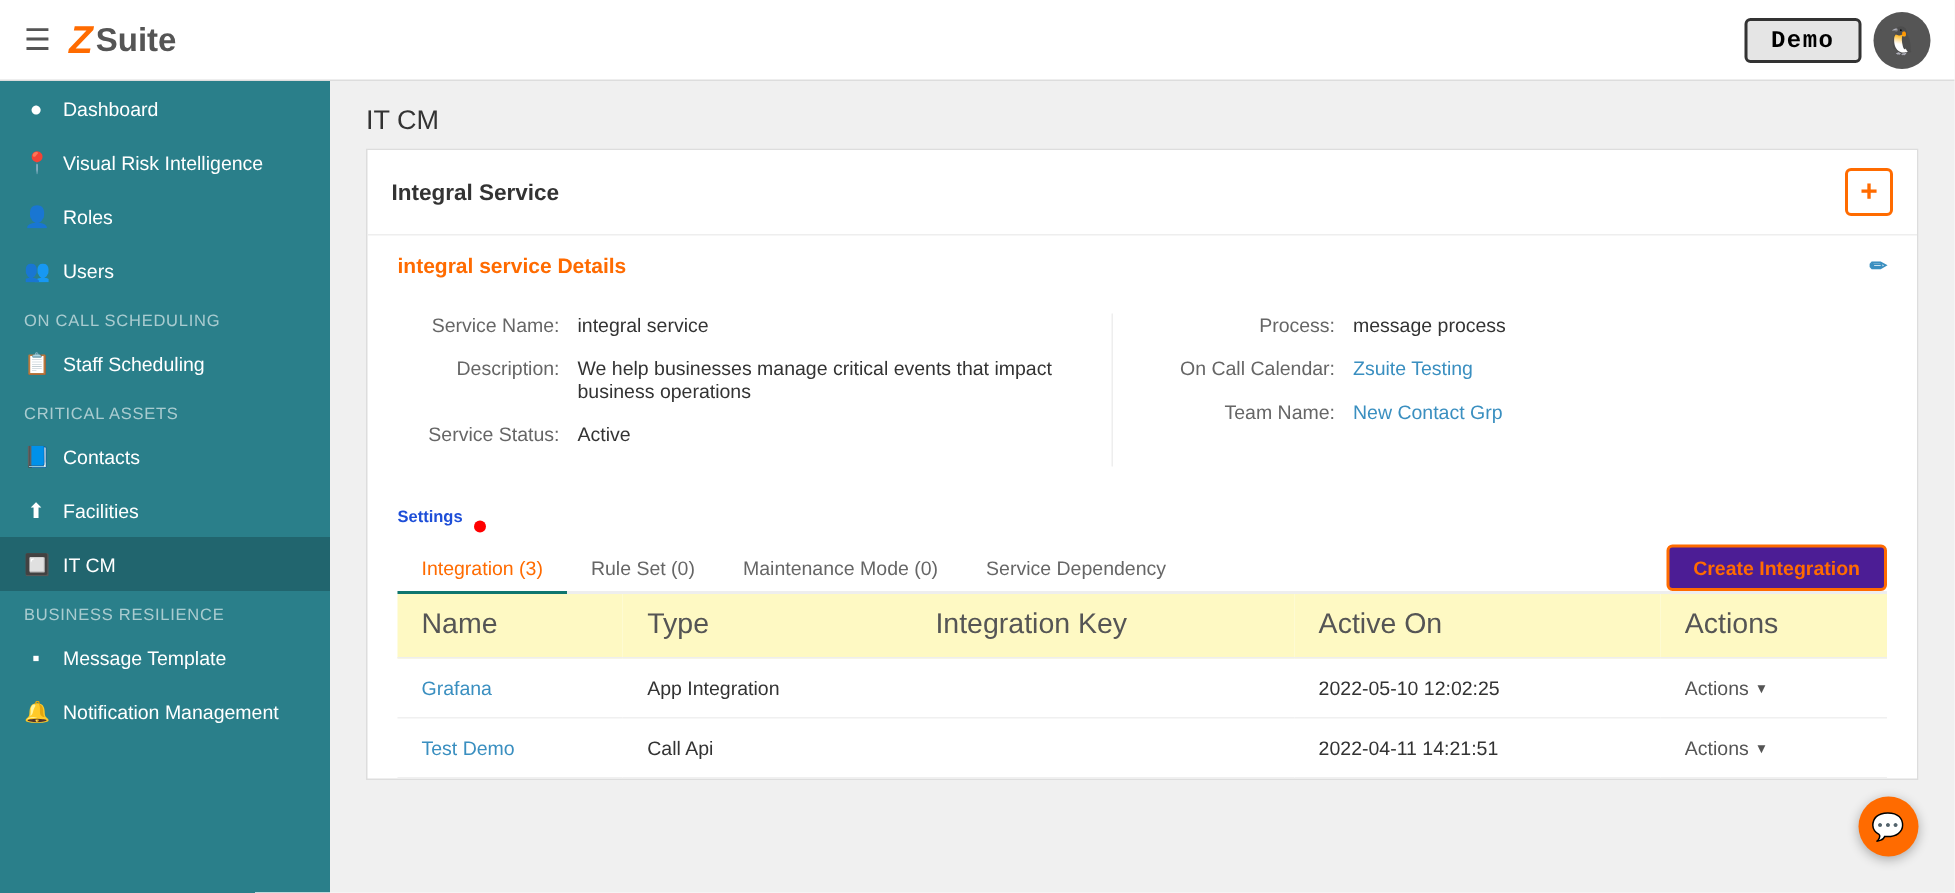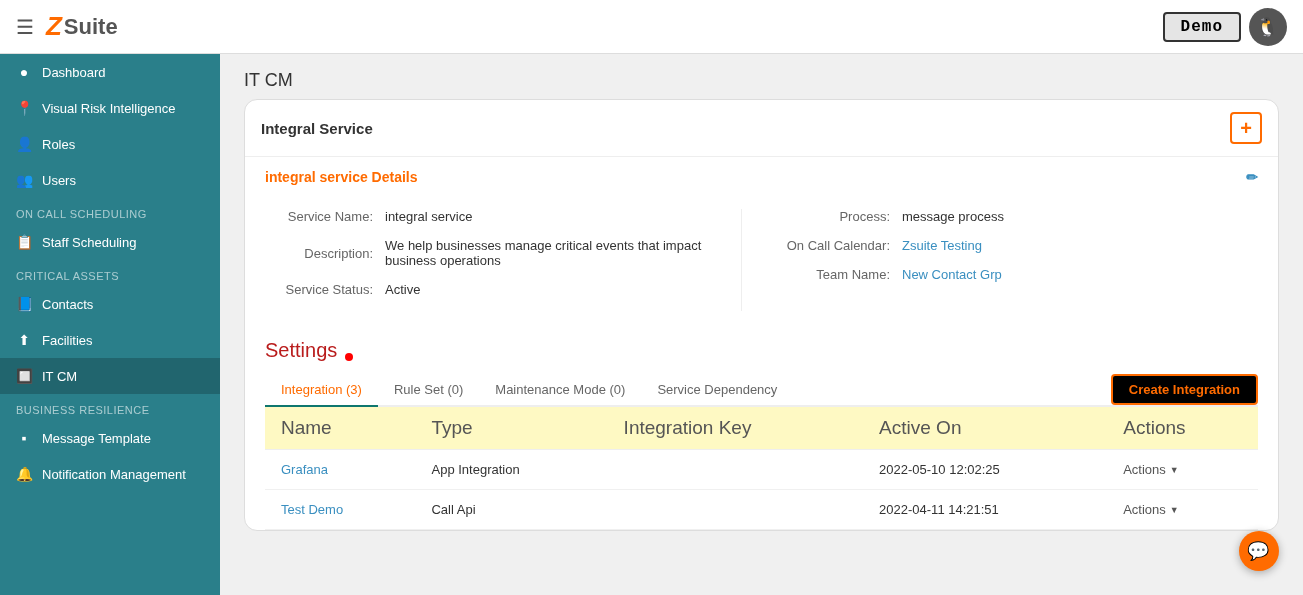--- a/index.html
+++ b/index.html
@@ -75,21 +75,21 @@
     .page-header {
       background: #f0f0f0;
       padding: 16px 24px 8px;
     }
     .page-title { font-size: 18px; color: #333; font-weight: normal; }
 
     
     .card {
       background: #fff;
       margin: 0 24px 16px;
-      border-radius: 13px;
+      border-radius: 0;
       border: 1px solid #ddd;
     }
     .card-header {
       padding: 12px 16px;
       display: flex; align-items: center; justify-content: space-between;
       border-bottom: 1px solid #eee;
     }
     .card-header-title { font-size: 15px; font-weight: bold; color: #333; }
     .card-add-btn {
       width: 32px; height: 32px;
@@ -109,43 +109,43 @@
       color: #ff6b00;
       font-size: 14px;
       font-weight: bold;
       margin-bottom: 24px;
       display: flex; align-items: center; justify-content: space-between; gap: 35px;
     }
     .details-edit-icon { color: #3a8fc0; cursor: pointer; font-size: 14px; }
     .details-grid { display: flex; gap: 0; }
     .details-col { flex: 1; }
     .details-col + .details-col { border-left: 1px solid #eee; padding-left: 40px; }
-    .detail-row { display: flex; margin-bottom: 14px; align-items: center; }
+    .detail-row { display: flex; margin-bottom: 14px; align-items: flex-start; }
     .detail-label { color: #666; min-width: 120px; text-align: right; padding-right: 12px; font-size: 13px; }
     .detail-value { color: #333; font-size: 13px; flex: 1; }
     .detail-value.link { color: #3a8fc0; cursor: pointer; text-decoration: none; }
 
     
     .settings-section { padding: 12px 20px 0; }
-    .settings-title { font-size: 20px; color: #b91c1c; font-weight: normal; margin-bottom: 12px; }
+    .settings-title { font-size: 11px; color: #1d4ed8; font-weight: bold; margin-bottom: 12px; }
 
     
     .tabs-row { display: flex; align-items: center; border-bottom: 2px solid #eee; margin-bottom: 0; }
     .tab {
       padding: 8px 16px;
       cursor: pointer;
       font-size: 13px;
       color: #666;
       border-bottom: 2px solid transparent;
       margin-bottom: -2px;
     }
     .tab.active { color: #ff6b00; border-bottom: 2px solid #0f766e; }
     .create-integration-btn {
       margin-left: auto;
-      background: #000000;
+      background: #4c1d95;
       border: 2px solid #ff6b00;
       color: #ff6b00;
       padding: 6px 16px;
       border-radius: 4px;
       cursor: pointer;
       font-size: 13px;
       font-weight: bold;
     }
 
     

